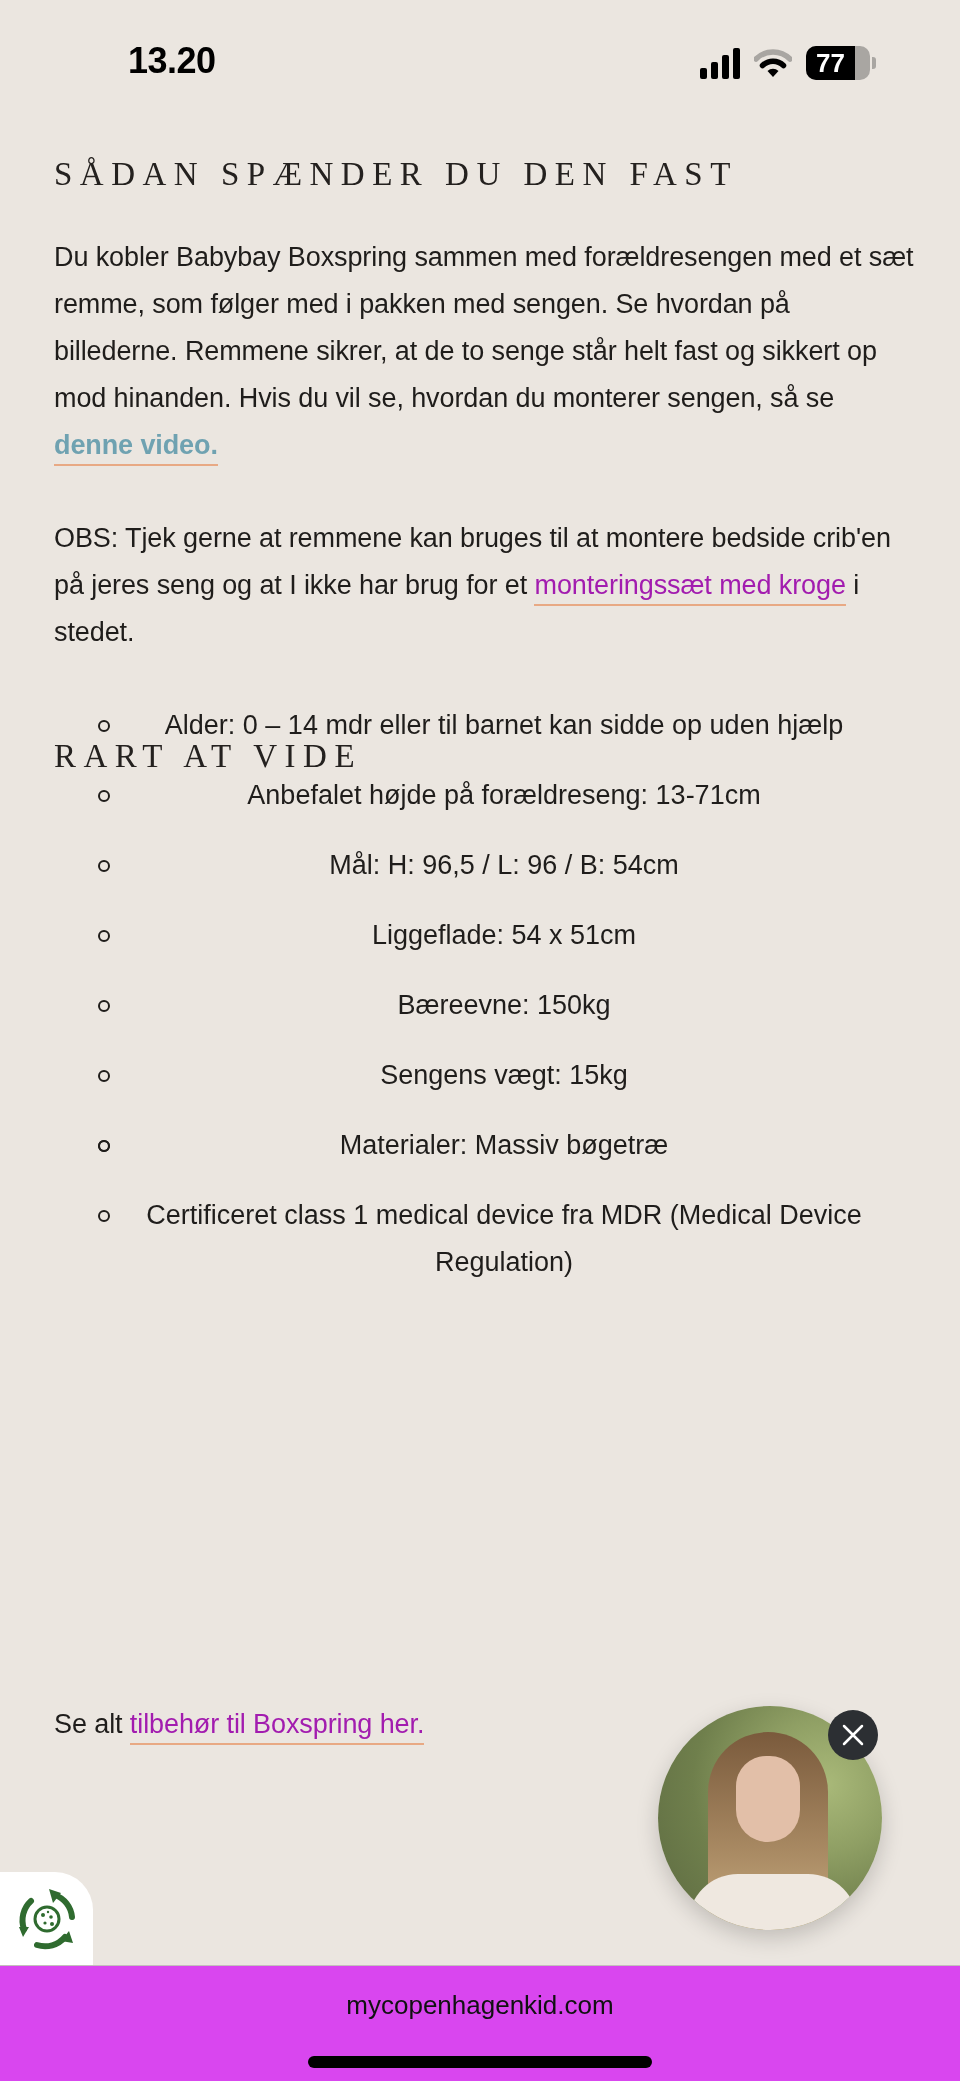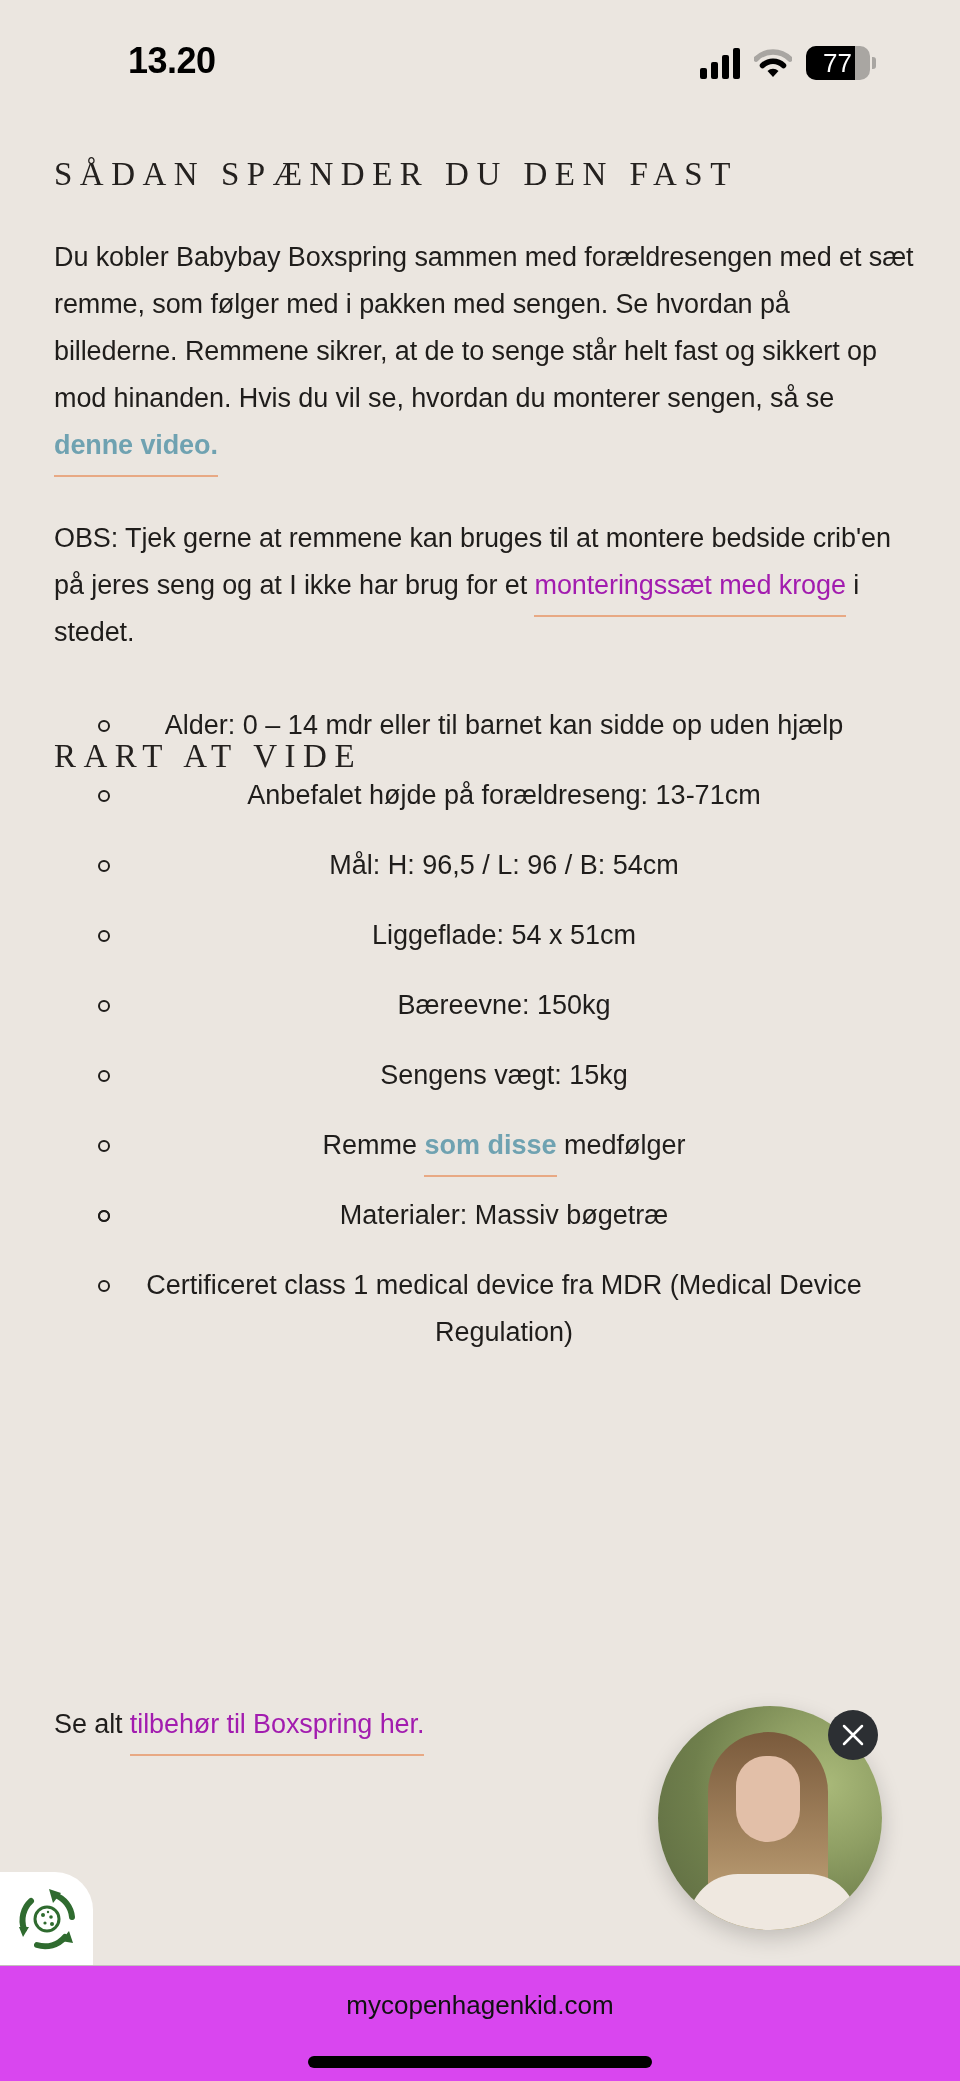--- a/index.html
+++ b/index.html
@@ -43,24 +43,24 @@
     overflow: hidden;
     display: flex; align-items: center;
   }
   .battery-fill {
     position: absolute; left: 0; top: 0; bottom: 0;
     width: 77%;
     background: #000;
   }
   .battery-text {
     position: relative;
-    width: 63px;
+    width: 49px;
     text-align: center;
     font-size: 26px;
-    font-weight: 400;
+    font-weight: 700;
     color: #fff;
   }
   .battery-nub {
     width: 4px; height: 12px; background: #a9a6a2;
     border-radius: 0 3px 3px 0; margin-left: -12px;
   }
 
   
   .content {
     position: absolute;
@@ -82,21 +82,21 @@
     color: #1f1d1b;
     letter-spacing: -0.1px;
   }
   .para-1 { position: absolute; left: 0; top: 104px; width: 860px; }
   .para-2 { position: absolute; left: 0; top: 385px; width: 860px; }
   .title-2 { position: absolute; left: 0; top: 608px; }
 
   a.link {
     text-decoration: none;
     border-bottom: 2px solid #e8a984;
-    padding-bottom: 15px;
+    padding-bottom: 4px;
   }
   .link-blue { color: #6fa2b1; font-weight: 700; }
   .link-orange { color: #a21caf; }
 
   .facts {
     position: absolute;
     left: 134px; top: 702px;
     width: 740px;
     list-style: none;
     text-align: center;
@@ -224,21 +224,20 @@
   <h2 class="section-title title-2">RART AT VIDE</h2>
 </div>
 
 <ul class="facts">
   <li><span class="bullet"></span><span>Alder: 0 – 14 mdr eller til barnet kan sidde op uden hjælp</span></li>
   <li><span class="bullet"></span><span>Anbefalet højde på forældreseng: 13-71cm</span></li>
   <li><span class="bullet"></span><span>Mål: H: 96,5 / L: 96 / B: 54cm</span></li>
   <li><span class="bullet"></span><span>Liggeflade: 54 x 51cm</span></li>
   <li><span class="bullet"></span><span>Bæreevne: 150kg</span></li>
   <li><span class="bullet"></span><span>Sengens vægt: 15kg</span></li>
-  <li><span class="bullet"></span><span>Remme </span><a class="link link-blue" href="#">som disse</a><span> medfølger</span></li>
   <li><span class="bullet"></span></li>
   <li><span class="bullet"></span><span>Materialer: Massiv bøgetræ</span></li>
   <li><span class="bullet"></span><span>Certificeret class 1 medical device fra MDR (Medical Device Regulation)</span></li>
 </ul>
 
 <p class="para" style="position:absolute;left:54px;top:1701px;">
   <span>Se alt </span><a class="link link-orange" href="#">tilbehør til Boxspring her.</a>
 </p>
 
 <div class="video-bubble">

